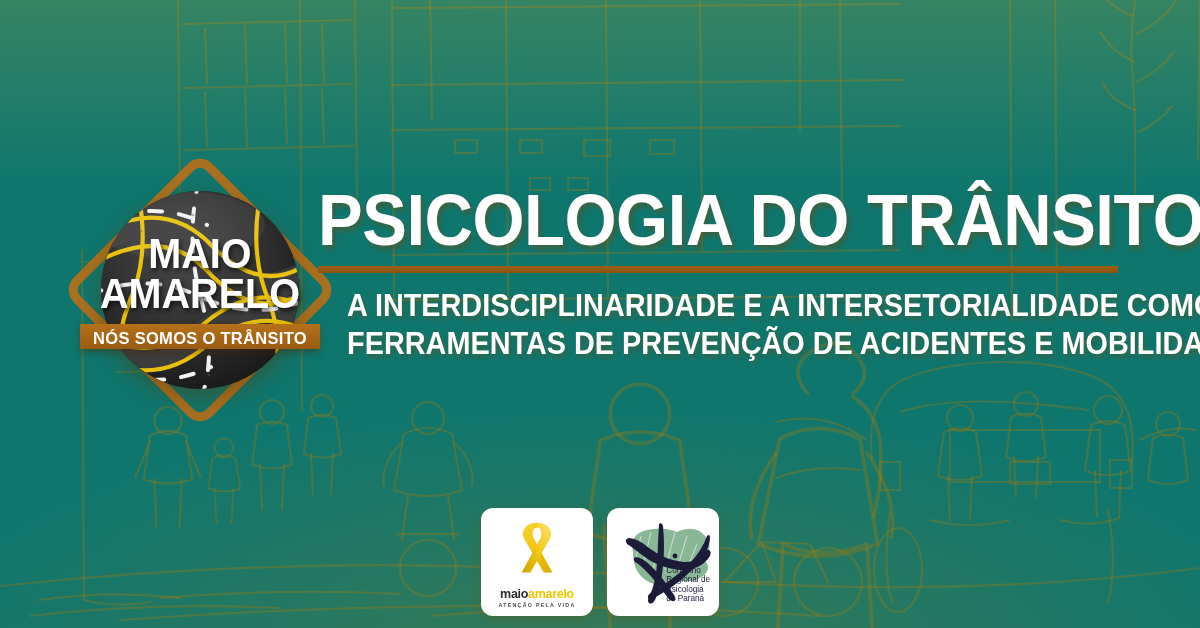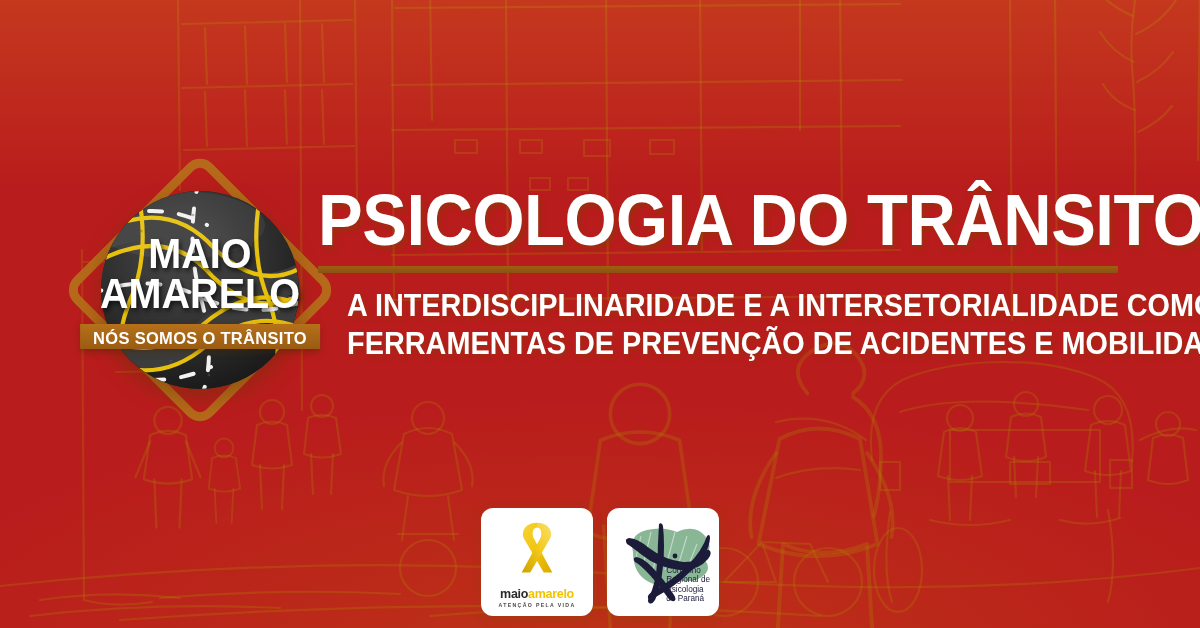--- a/index.html
+++ b/index.html
@@ -8,21 +8,21 @@
     font-family:"Liberation Sans", sans-serif;
     background:#F5B50A;
     position:relative;
   }
 
   
   .banner {
     position:relative;
     width:1200px;
     height:628px;
-    background:#b91c1c;
+    background:#0f766e;
     overflow:hidden;
   }
 
   
   .bg-art {
     position:absolute;
     inset:0;
     pointer-events:none;
   }
   .bg-art svg { display:block; width:1200px; height:628px; }

